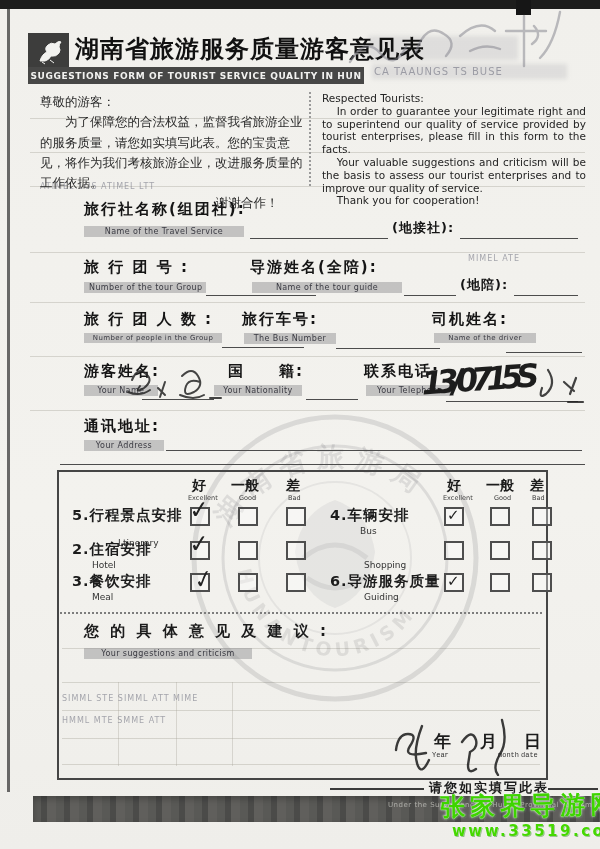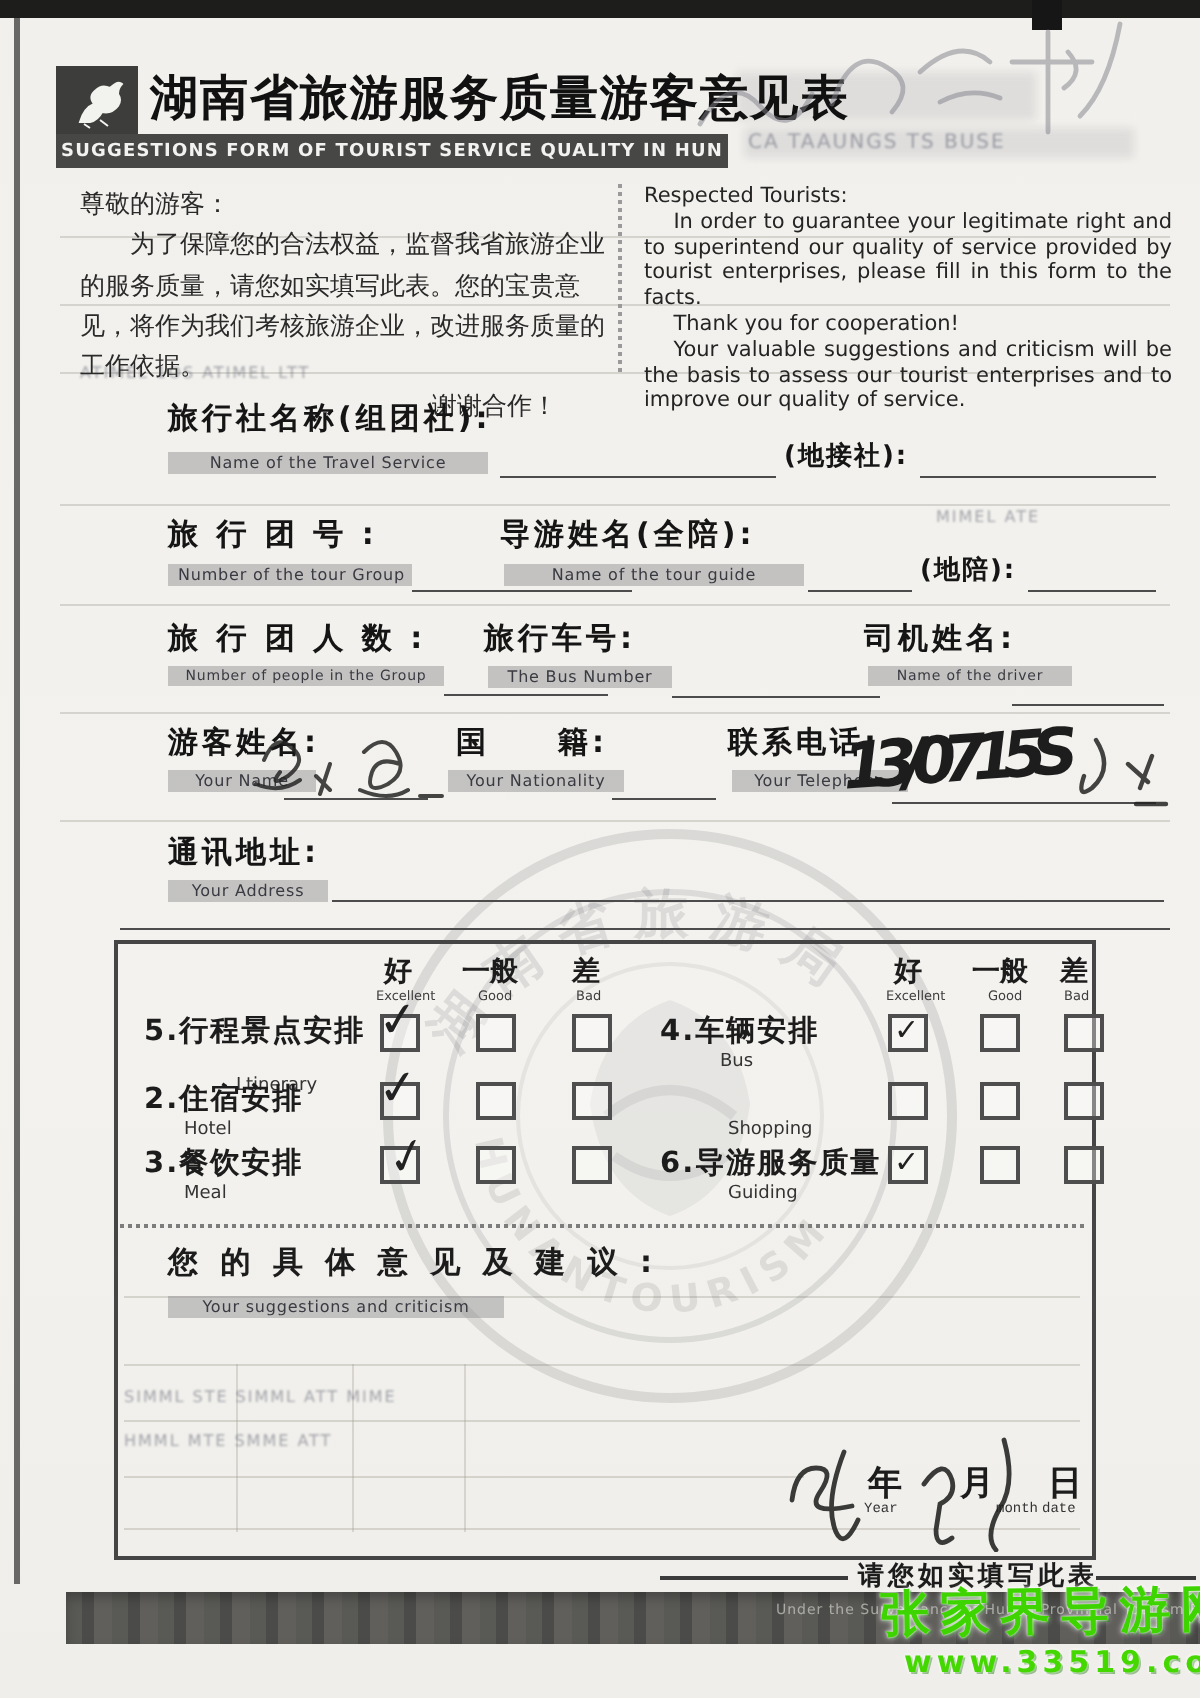--- a/index.html
+++ b/index.html
@@ -143,22 +143,22 @@
 
 <div class="abs introZh">
   <div>尊敬的游客：</div>
   <div class="ind">为了保障您的合法权益，监督我省旅游企业的服务质量，请您如实填写此表。您的宝贵意见，将作为我们考核旅游企业，改进服务质量的工作依据。</div>
   <div class="close">谢谢合作！</div>
 </div>
 <div class="abs vdots"></div>
 <div class="abs introEn">
   <p class="nohang">Respected Tourists:</p>
   <p>In order to guarantee your legitimate right and to superintend our quality of service provided by tourist enterprises, please fill in this form to the facts.</p>
+  <p>Your valuable suggestions and criticism will be the basis to assess our tourist enterprises and to improve our quality of service.</p>
   <p>Thank you for cooperation!</p>
-  <p>Your valuable suggestions and criticism will be the basis to assess our tourist enterprises and to improve our quality of service.</p>
 </div>
 
 <div class="flabel" style="left:84px;top:200px;">旅行社名称(组团社):</div>
 <div class="gtag" style="left:84px;top:226px;width:150px;text-align:center;">Name of the Travel Service</div>
 <div class="uline" style="left:250px;top:236px;width:138px;"></div>
 <div class="flabel sm" style="left:392px;top:219px;">(地接社):</div>
 <div class="uline" style="left:460px;top:236px;width:118px;"></div>
 
 <div class="flabel" style="left:84px;top:258px;">旅 行 团 号 :</div>
 <div class="gtag" style="left:84px;top:282px;width:112px;text-align:center;">Number of the tour Group</div>
@@ -176,21 +176,21 @@
 <div class="gtag" style="left:244px;top:333px;width:82px;text-align:center;">The Bus Number</div>
 <div class="uline" style="left:336px;top:346px;width:104px;"></div>
 <div class="flabel" style="left:432px;top:310px;">司机姓名:</div>
 <div class="gtag" style="left:434px;top:333px;width:92px;text-align:center;font-size:7px;">Name of the driver</div>
 <div class="uline" style="left:506px;top:350px;width:76px;"></div>
 
 <div class="flabel" style="left:84px;top:362px;">游客姓名:</div>
 <div class="gtag" style="left:84px;top:385px;width:64px;text-align:center;">Your Name</div>
 <div class="uline" style="left:142px;top:397px;width:72px;"></div>
 <div class="flabel" style="left:228px;top:362px;">国　　籍:</div>
-<div class="gtag" style="left:224px;top:385px;width:78px;text-align:center;">Your Nationality</div>
+<div class="gtag" style="left:214px;top:385px;width:78px;text-align:center;">Your Nationality</div>
 <div class="uline" style="left:306px;top:397px;width:52px;"></div>
 <div class="flabel" style="left:364px;top:362px;">联系电话:</div>
 <div class="gtag" style="left:366px;top:385px;width:78px;text-align:center;">Your Telephone</div>
 <div class="uline" style="left:446px;top:399px;width:132px;"></div>
 
 <svg class="abs" style="left:122px;top:358px;" width="105" height="48" viewBox="0 0 105 48">
   <g stroke="#262626" stroke-width="2" fill="none" stroke-linecap="round" opacity=".85">
     <path d="M10,22 q6,-14 14,-6 q8,6 -2,14 q-10,6 -4,-2"></path>
     <path d="M6,34 q12,5 22,-2"></path>
     <path d="M36,30 l7,7 M43,24 l-5,15"></path>

